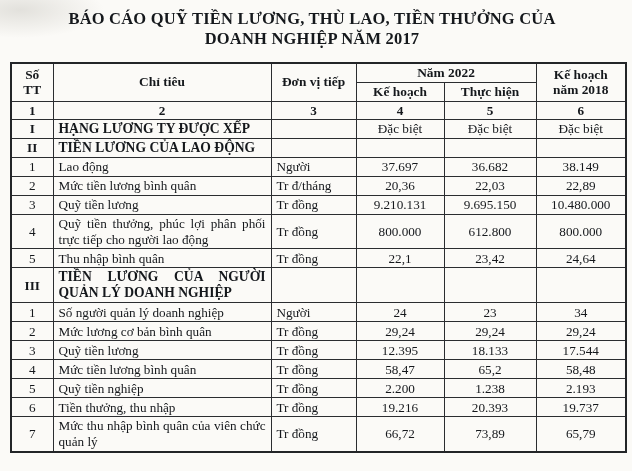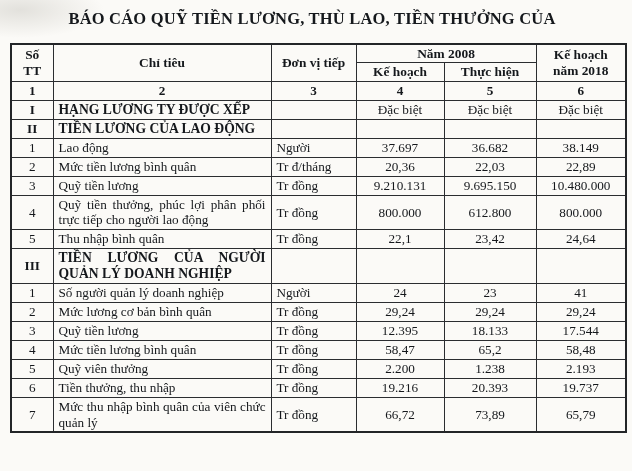--- a/index.html
+++ b/index.html
@@ -47,37 +47,38 @@
   tr.section td.c-stt, tr.section td.c-label { font-weight: bold; }
   tr.section td.c-label { font-size: 13.6px; }
   tbody td { height: 19px; }
 </style>
 </head>
 <body>
 
 <div class="page">
   <div class="title">
     <div>BÁO CÁO QUỸ TIỀN LƯƠNG, THÙ LAO, TIỀN THƯỞNG CỦA</div>
+    <div>DOANH NGHIỆP NĂM 2017</div>
   </div>
 
   <table class="report">
     <colgroup>
       <col class="col-stt">
         <col class="col-label">
         <col class="col-unit">
       <col class="col-plan">
         <col class="col-actual">
         <col class="col-plan2018">
     </colgroup>
     <thead>
       <tr>
         <th rowspan="2">Số TT</th>
         <th rowspan="2">Chỉ tiêu</th>
         <th rowspan="2">Đơn vị tiếp</th>
-        <th colspan="2">Năm 2008</th>
+        <th colspan="2">Năm 2022</th>
         <th rowspan="2">Kế hoạch năm 2018</th>
       </tr>
       <tr>
         <th>Kế hoạch</th>
         <th>Thực hiện</th>
       </tr>
       <tr class="colnum-row">
         <td>1</td>
         <td>2</td>
         <td>3</td>
@@ -150,21 +151,21 @@
           <td class="c-num"></td>
           <td class="c-num"></td>
           <td class="c-num"></td>
         </tr>
         <tr>
           <td class="c-stt">1</td>
           <td class="c-label">Số người quản lý doanh nghiệp</td>
           <td class="c-unit">Người</td>
           <td class="c-num">24</td>
           <td class="c-num">23</td>
-          <td class="c-num">41</td>
+          <td class="c-num">34</td>
         </tr>
         <tr>
           <td class="c-stt">2</td>
           <td class="c-label">Mức lương cơ bản bình quân</td>
           <td class="c-unit">Tr đồng</td>
           <td class="c-num">29,24</td>
           <td class="c-num">29,24</td>
           <td class="c-num">29,24</td>
         </tr>
         <tr>
@@ -178,21 +179,21 @@
         <tr>
           <td class="c-stt">4</td>
           <td class="c-label">Mức tiền lương bình quân</td>
           <td class="c-unit">Tr đồng</td>
           <td class="c-num">58,47</td>
           <td class="c-num">65,2</td>
           <td class="c-num">58,48</td>
         </tr>
         <tr>
           <td class="c-stt">5</td>
-          <td class="c-label">Quỹ viên thưởng</td>
+          <td class="c-label">Quỹ tiền nghiệp</td>
           <td class="c-unit">Tr đồng</td>
           <td class="c-num">2.200</td>
           <td class="c-num">1.238</td>
           <td class="c-num">2.193</td>
         </tr>
         <tr>
           <td class="c-stt">6</td>
           <td class="c-label">Tiền thưởng, thu nhập</td>
           <td class="c-unit">Tr đồng</td>
           <td class="c-num">19.216</td>

